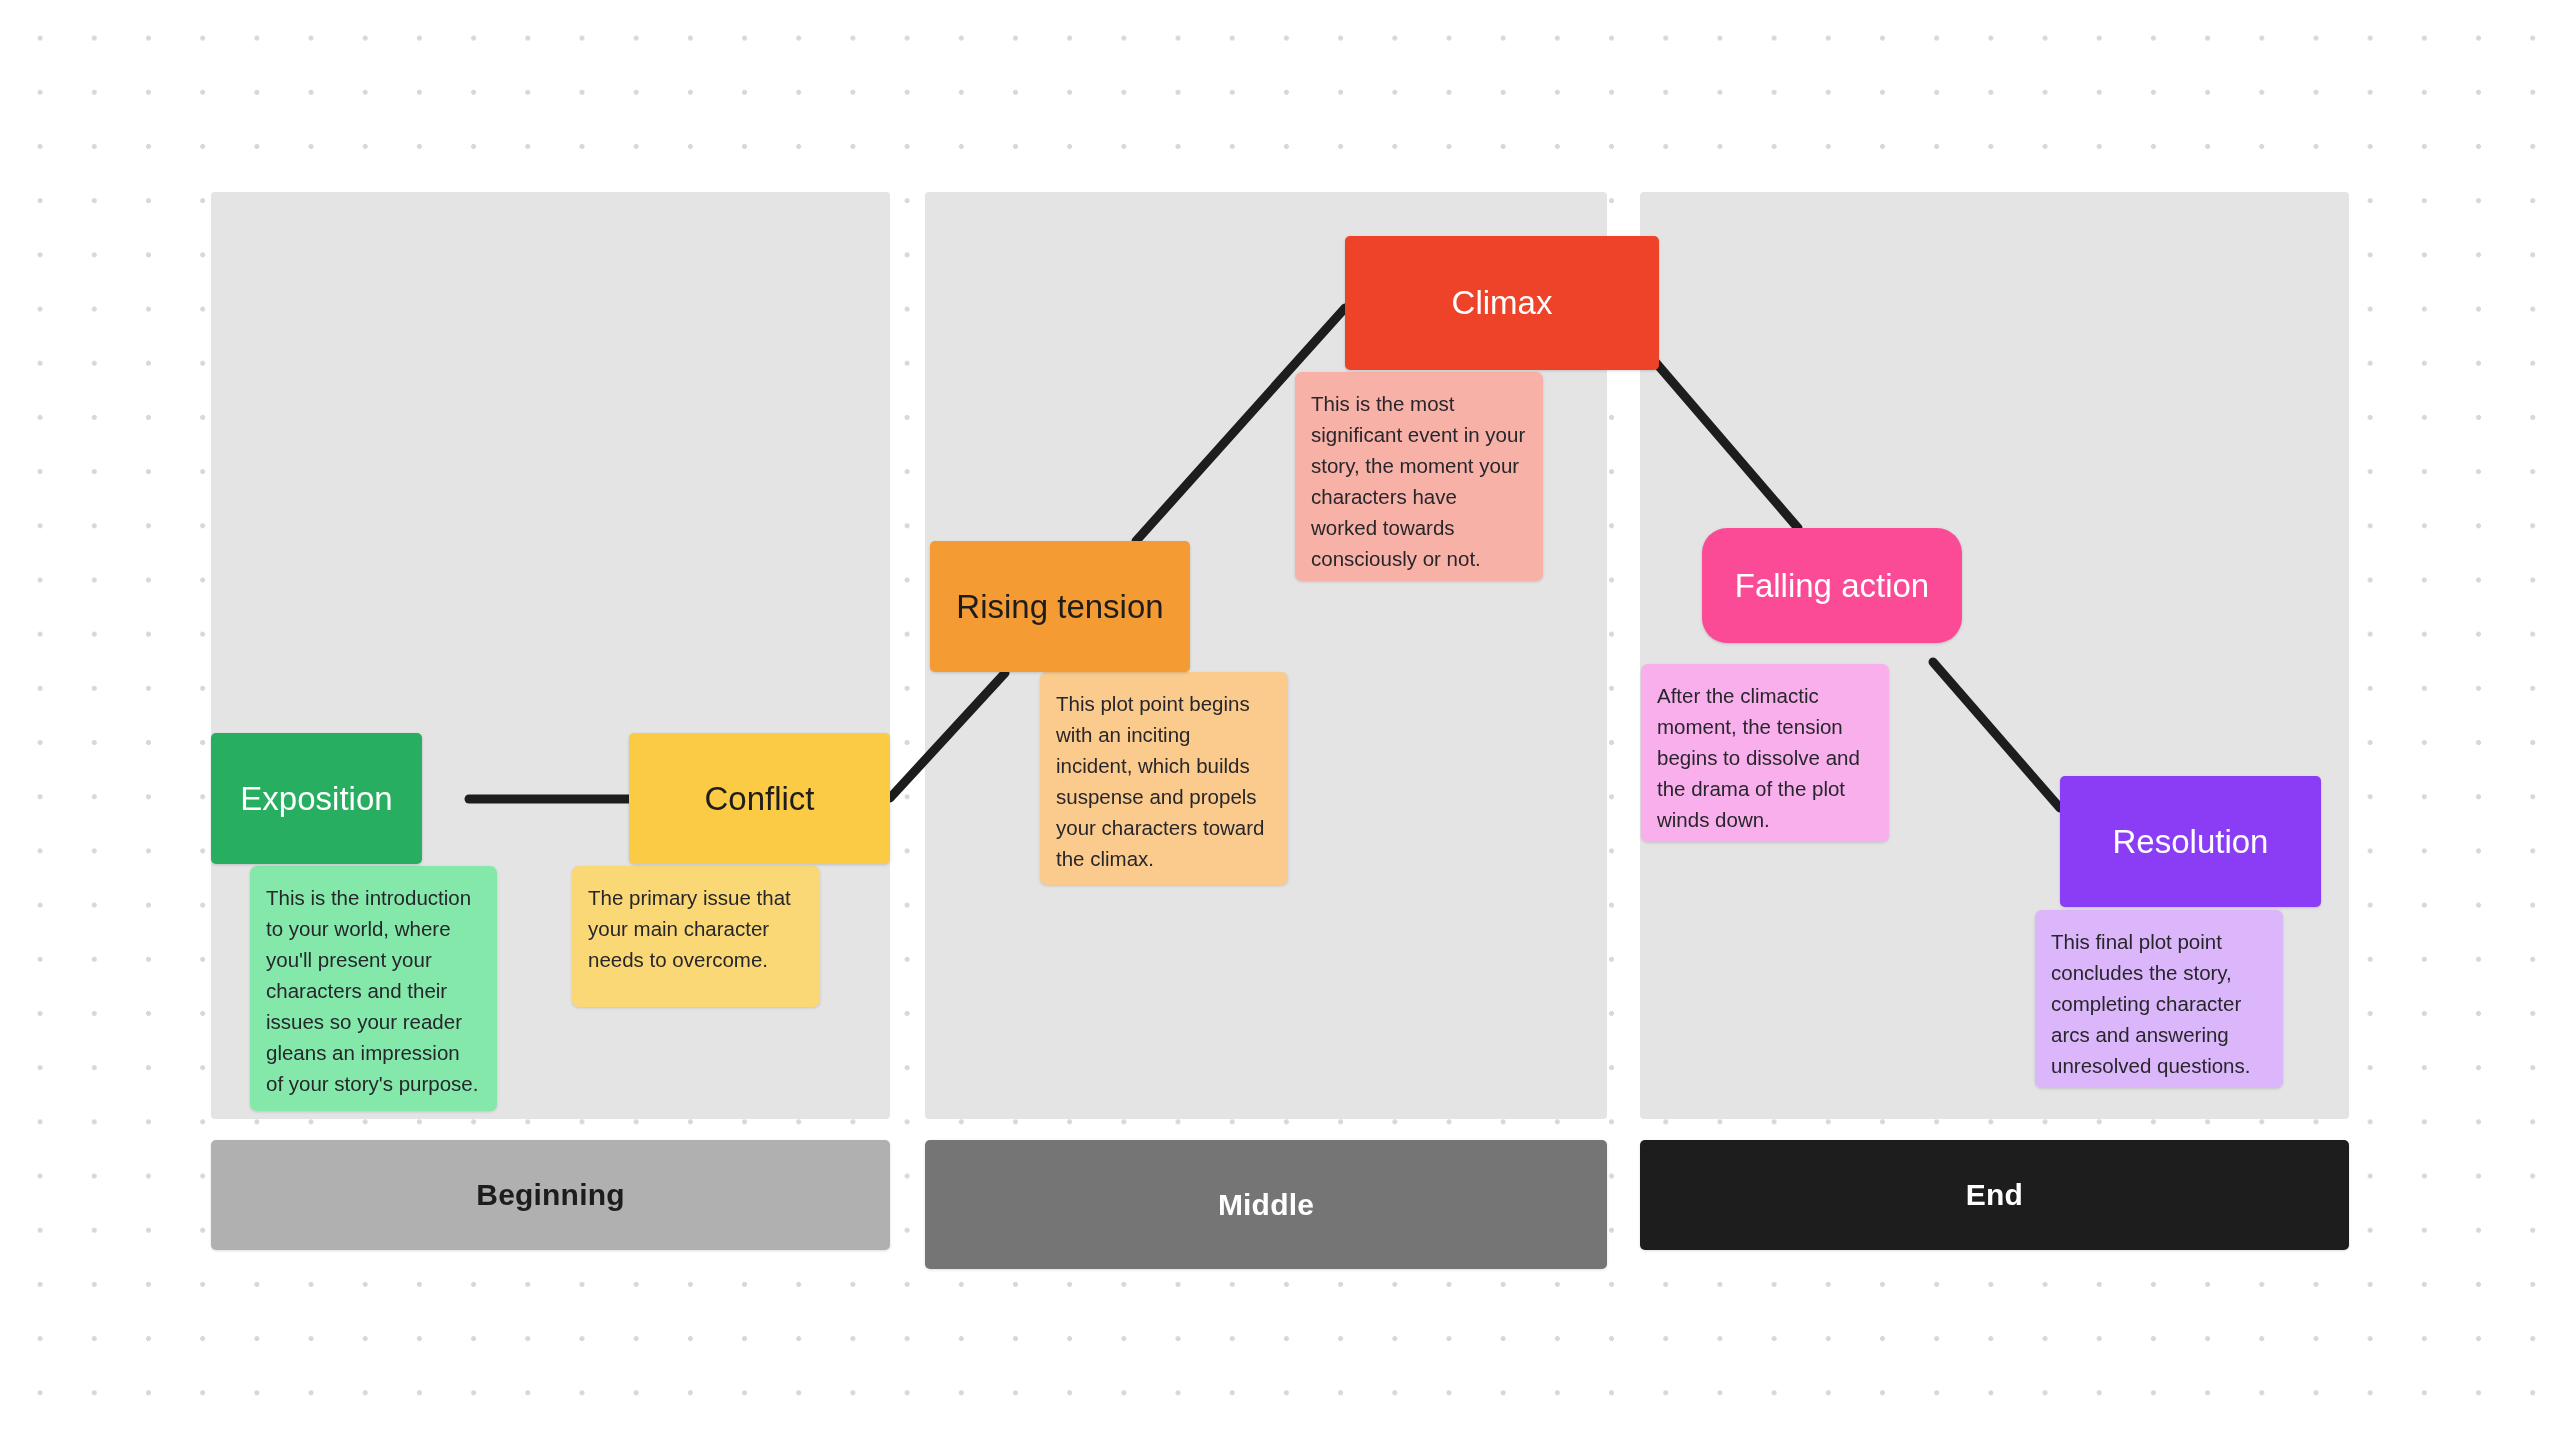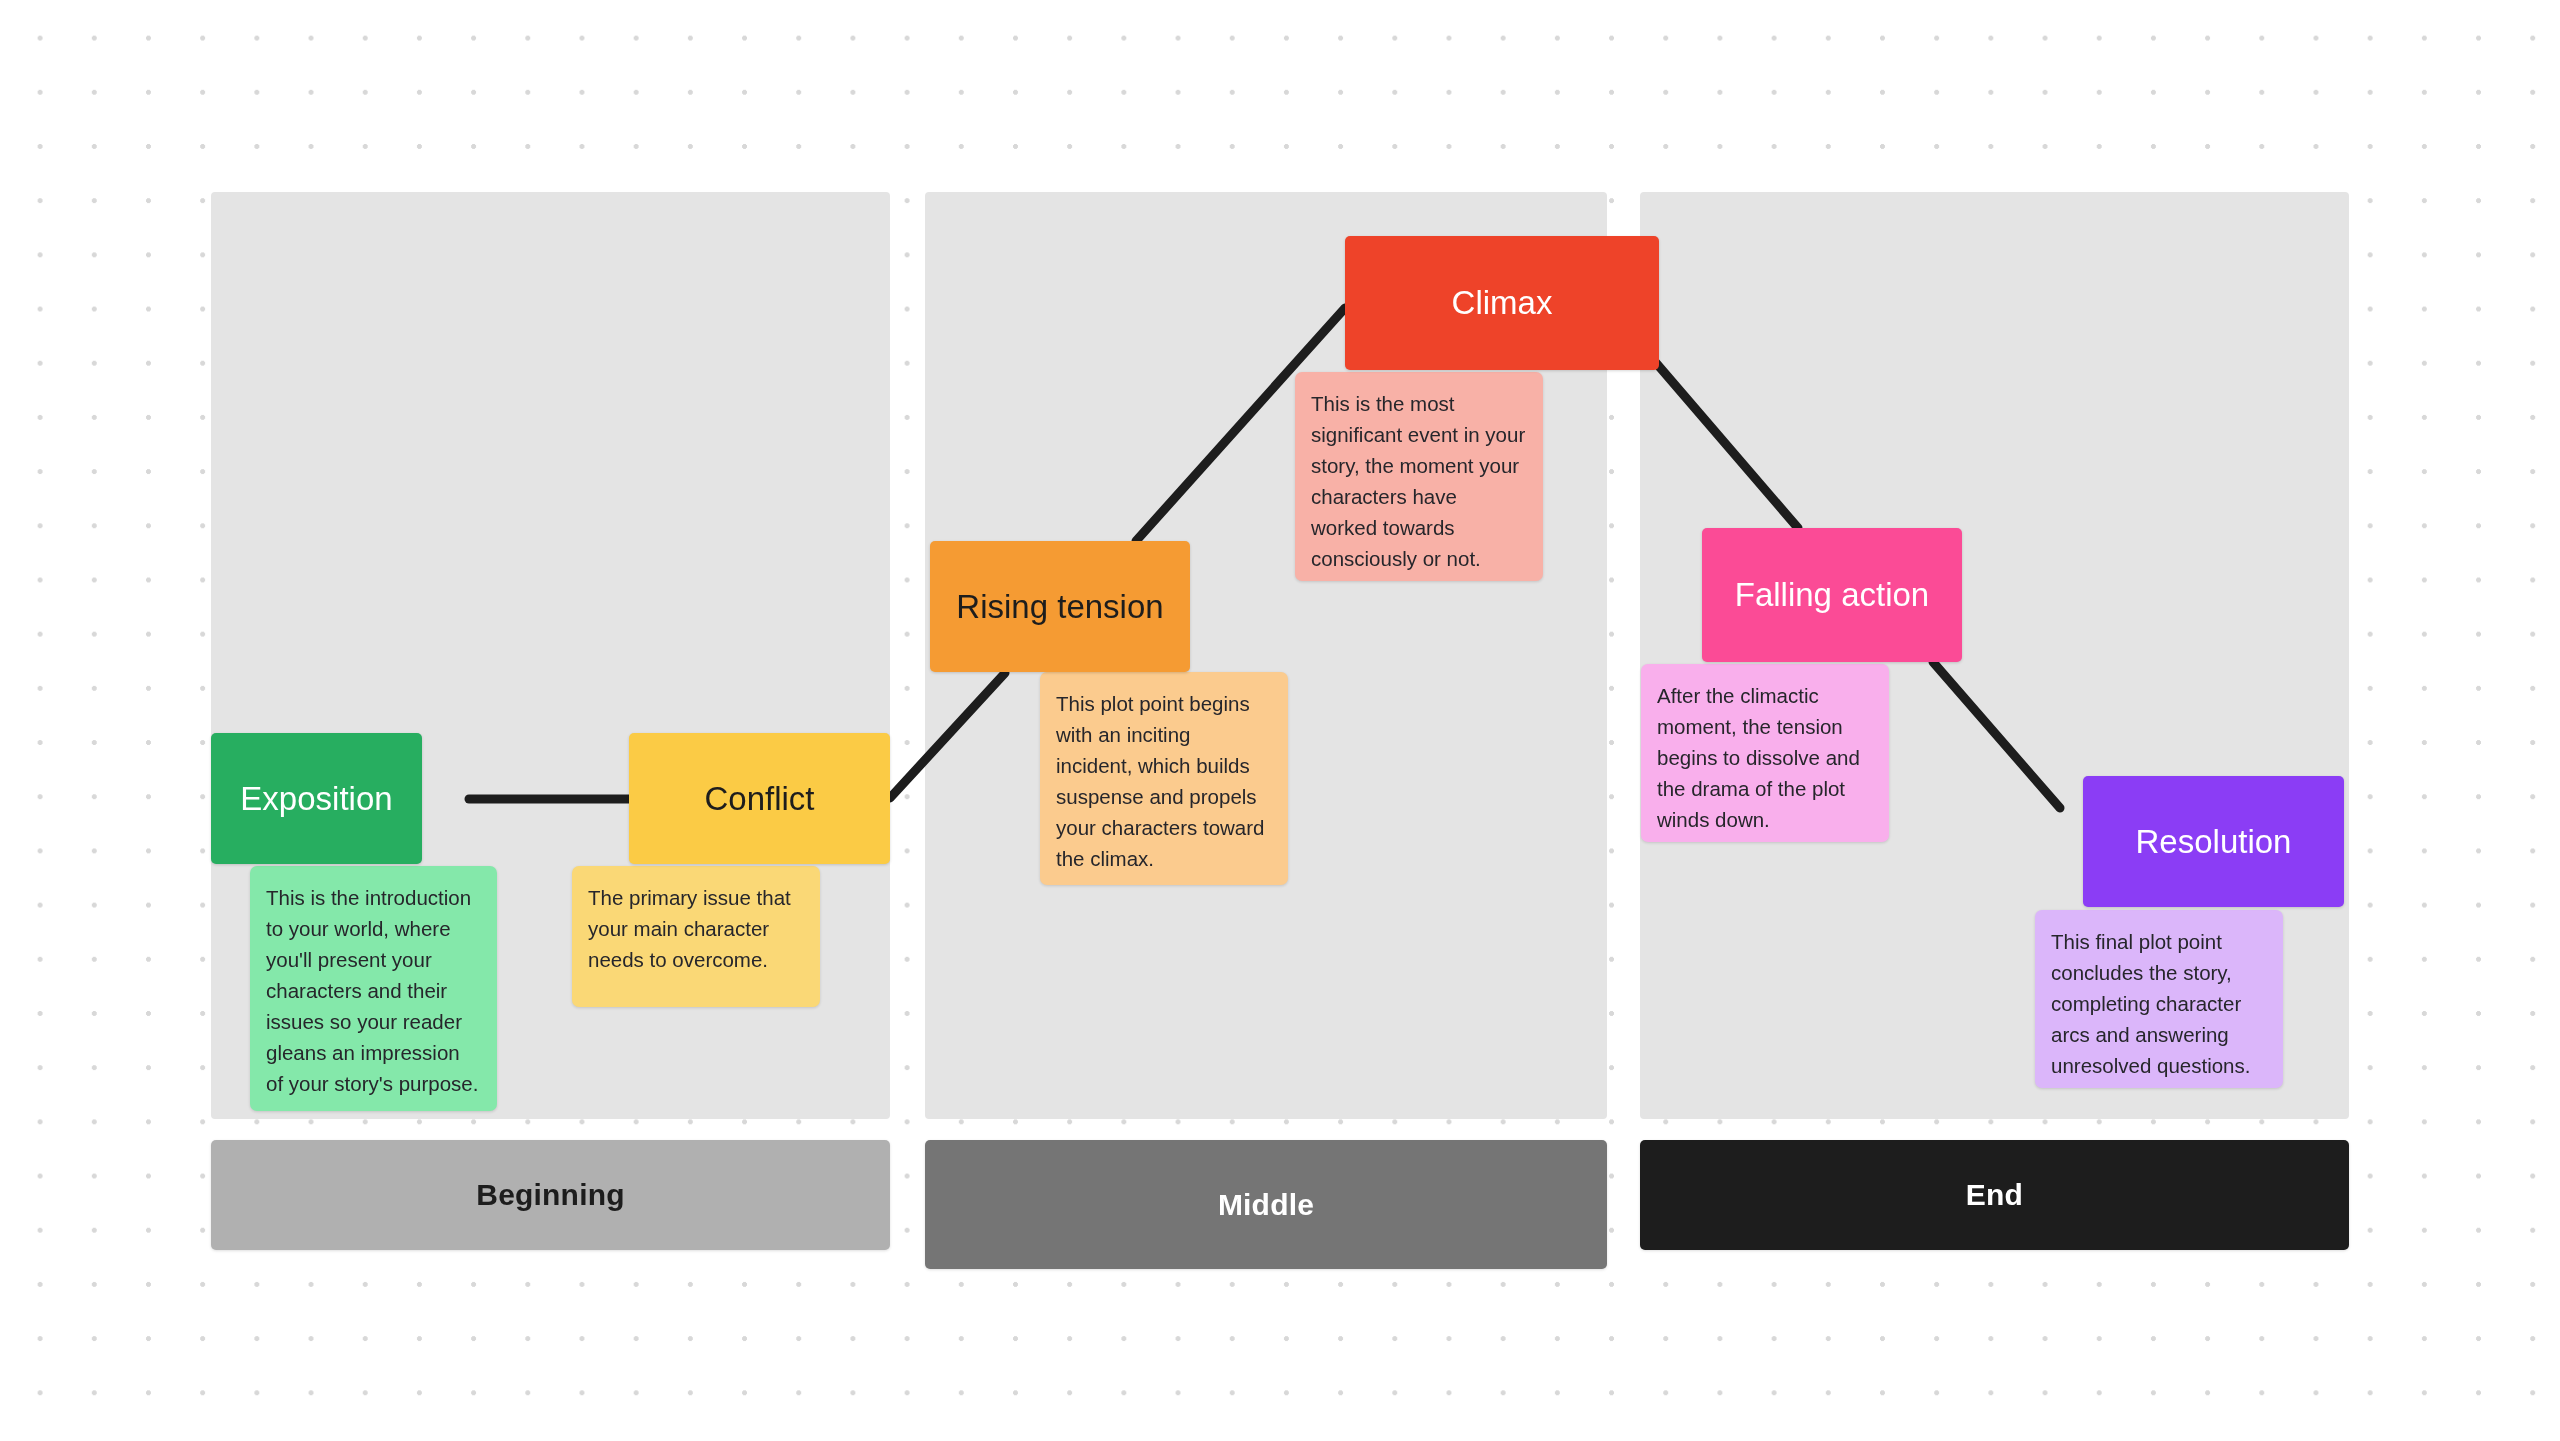--- a/index.html
+++ b/index.html
@@ -130,24 +130,24 @@
       </div>
       <div class="point-card" style="left: 629px; top: 733px; width: 261px; height: 131px; background: rgb(251, 203, 69);">
         <span class="point-card-label" style="color: rgb(29, 29, 29);">Conflict</span>
       </div>
       <div class="point-card" style="left: 930px; top: 541px; width: 260px; height: 131px; background: rgb(245, 155, 51);">
         <span class="point-card-label" style="color: rgb(29, 29, 29);">Rising tension</span>
       </div>
       <div class="point-card" style="left: 1345px; top: 236px; width: 314px; height: 134px; background: rgb(238, 67, 41);">
         <span class="point-card-label" style="color: rgb(255, 255, 255);">Climax</span>
       </div>
-      <div class="point-card" style="left: 1702px; top: 528px; width: 260px; height: 134px; background: rgb(251, 75, 150);">
+      <div class="point-card" style="left: 1702px; top: 528px; width: 260px; height: 115px; background: rgb(251, 75, 150); border-radius: 25px;">
         <span class="point-card-label" style="color: rgb(255, 255, 255);">Falling action</span>
       </div>
-      <div class="point-card" style="left: 2060px; top: 776px; width: 261px; height: 131px; background: rgb(139, 61, 245); margin-left: 23px;">
+      <div class="point-card" style="left: 2060px; top: 776px; width: 261px; height: 131px; background: rgb(139, 61, 245);">
         <span class="point-card-label" style="color: rgb(255, 255, 255);">Resolution</span>
       </div>
     </div>
 
   <div id="act-bars">
       <div class="act-bar" style="left: 211px; top: 1140px; width: 679px; height: 110px; background: rgb(176, 176, 176);">
         <span class="act-bar-label" style="color: rgb(29, 29, 29);">Beginning</span>
       </div>
       <div class="act-bar" style="left: 925px; top: 1140px; width: 682px; height: 129px; background: rgb(117, 117, 117);">
         <span class="act-bar-label" style="color: rgb(255, 255, 255);">Middle</span>

